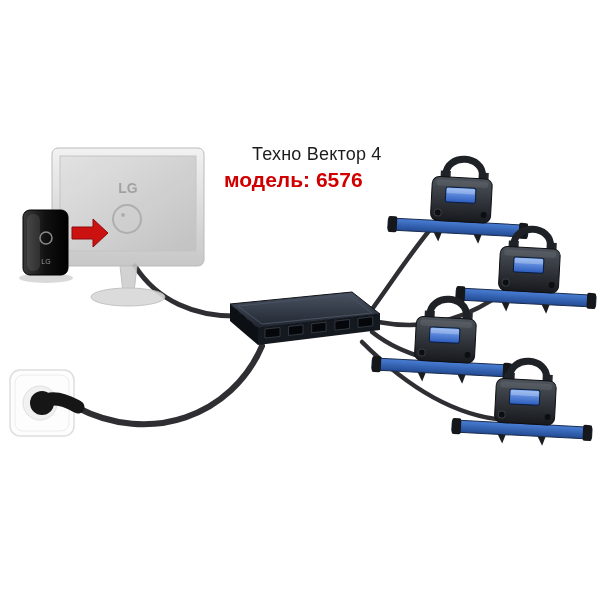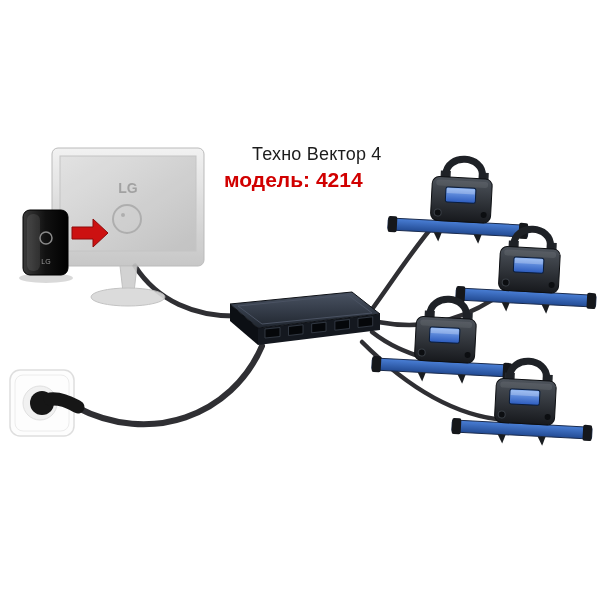--- a/index.html
+++ b/index.html
@@ -130,15 +130,15 @@
       </g>
     </g>
 
     <use href="#sensorProto" transform="translate(392,148) rotate(3)"></use>
     <use href="#sensorProto" transform="translate(460,218) rotate(3)"></use>
     <use href="#sensorProto" transform="translate(376,288) rotate(3)"></use>
     <use href="#sensorProto" transform="translate(456,350) rotate(3)"></use>
   </svg>
 
   <div class="title">Техно Вектор 4</div>
-  <div class="model">модель: 4214</div>
+  <div class="model">модель: 6576</div>
 
 </div>
 
 </body></html>

